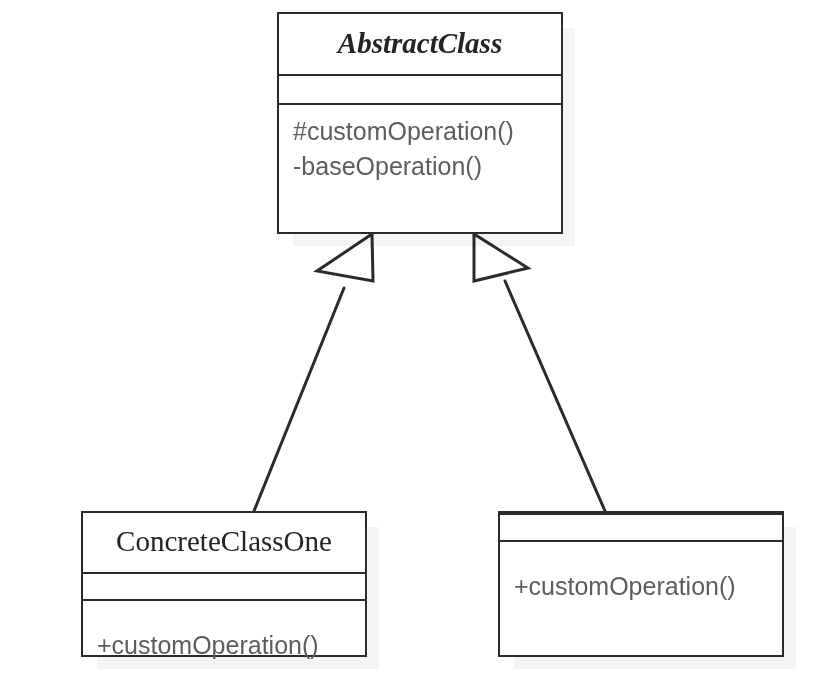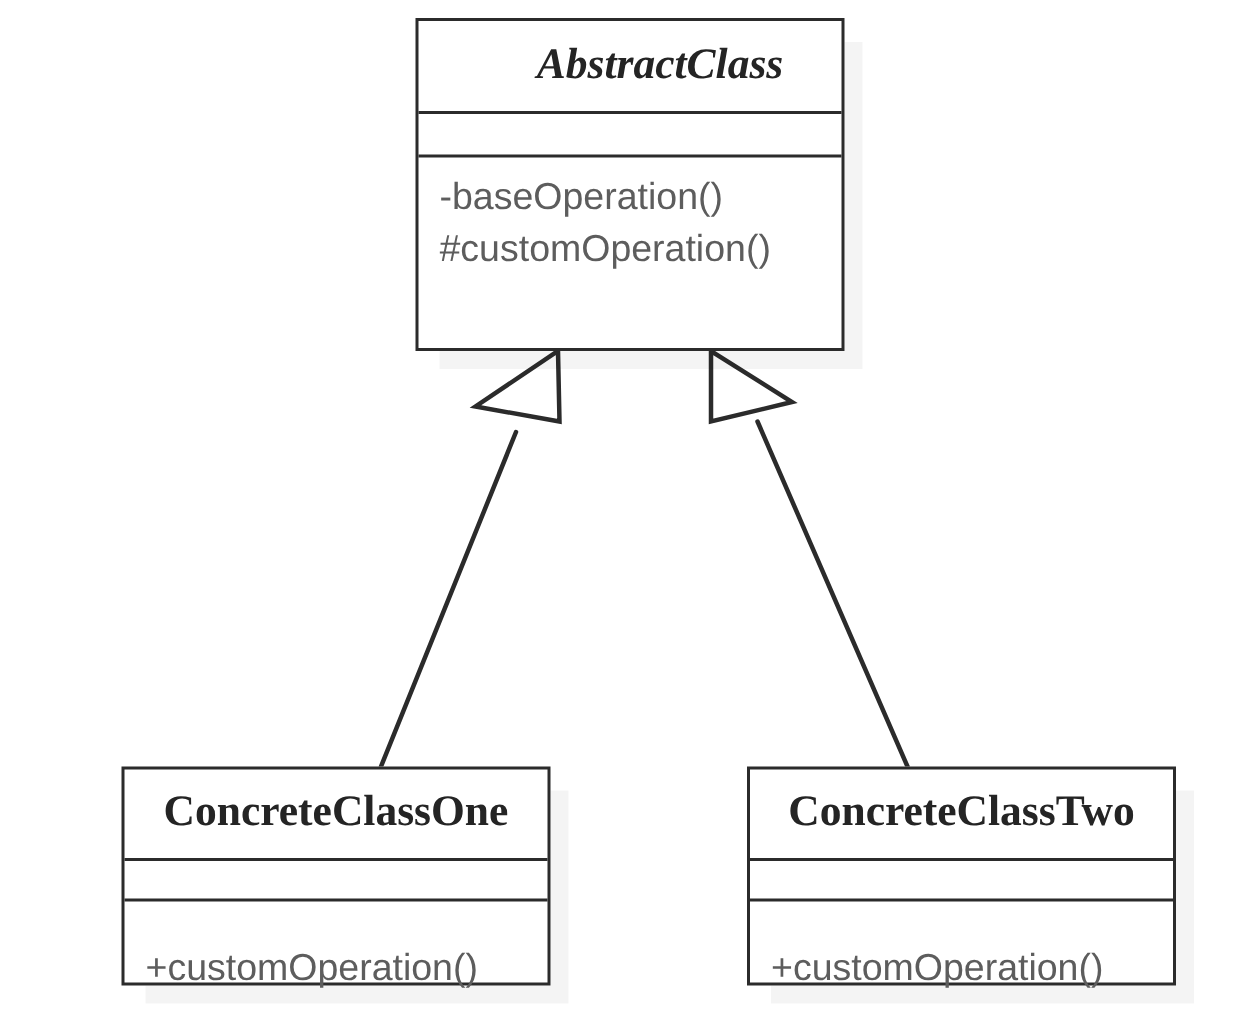--- a/index.html
+++ b/index.html
@@ -43,26 +43,25 @@
     width: 100%;
     text-align: center;
     color: #242424;
     white-space: nowrap;
     overflow: hidden;
   }
   .uml-class-name.abstract {
     font-family: "Liberation Serif", "DejaVu Serif", serif;
     font-style: italic;
     font-weight: bold;
-    margin-left: 20px;
   }
   .uml-class-name.concrete {
     font-family: "Liberation Serif", "DejaVu Serif", serif;
     font-style: normal;
-    font-weight: bold;
+    font-weight: normal;
   }
   .uml-divider {
     width: 100%;
     height: 0;
     border-top: 2px solid #2b2b2b;
   }
   .uml-attributes {
     box-sizing: border-box;
     width: 100%;
   }
@@ -144,37 +143,36 @@
       <polygon points="474,234 474,281 528,268" fill="#ffffff" stroke="#2b2b2b" stroke-width="3" stroke-linejoin="miter"></polygon>
     </g>
   </svg>
 
   <div class="uml-class" id="class-abstract">
     <div class="uml-class-name abstract">AbstractClass</div>
     <div class="uml-divider"></div>
     <div class="uml-attributes"></div>
     <div class="uml-divider"></div>
     <div class="uml-operations">
+      <div class="uml-operation">#customOperation()</div>
       <div class="uml-operation">-baseOperation()</div>
-      <div class="uml-operation">#customOperation()</div>
     </div>
   </div>
 
   <div class="uml-class concrete-box" id="class-concrete-one">
     <div class="uml-class-name concrete">ConcreteClassOne</div>
     <div class="uml-divider"></div>
     <div class="uml-attributes"></div>
     <div class="uml-divider"></div>
     <div class="uml-operations">
       <div class="uml-operation">+customOperation()</div>
     </div>
   </div>
 
   <div class="uml-class concrete-box" id="class-concrete-two">
-    <div class="uml-class-name concrete">ConcreteClassTwo</div>
     <div class="uml-divider"></div>
     <div class="uml-attributes"></div>
     <div class="uml-divider"></div>
     <div class="uml-operations">
       <div class="uml-operation">+customOperation()</div>
     </div>
   </div>
 
 </div>
 

